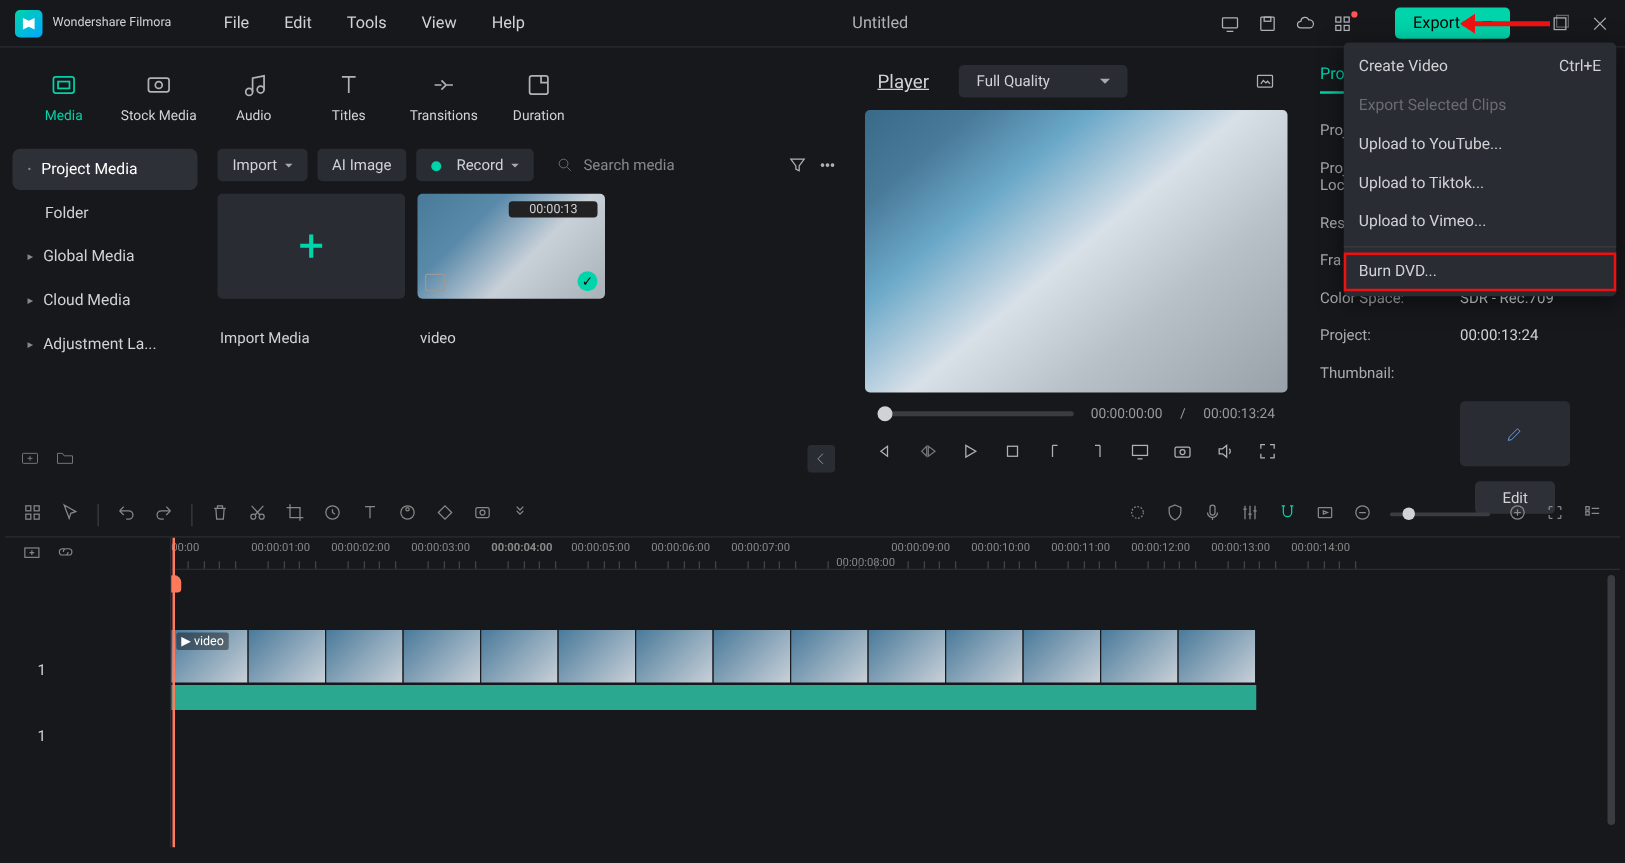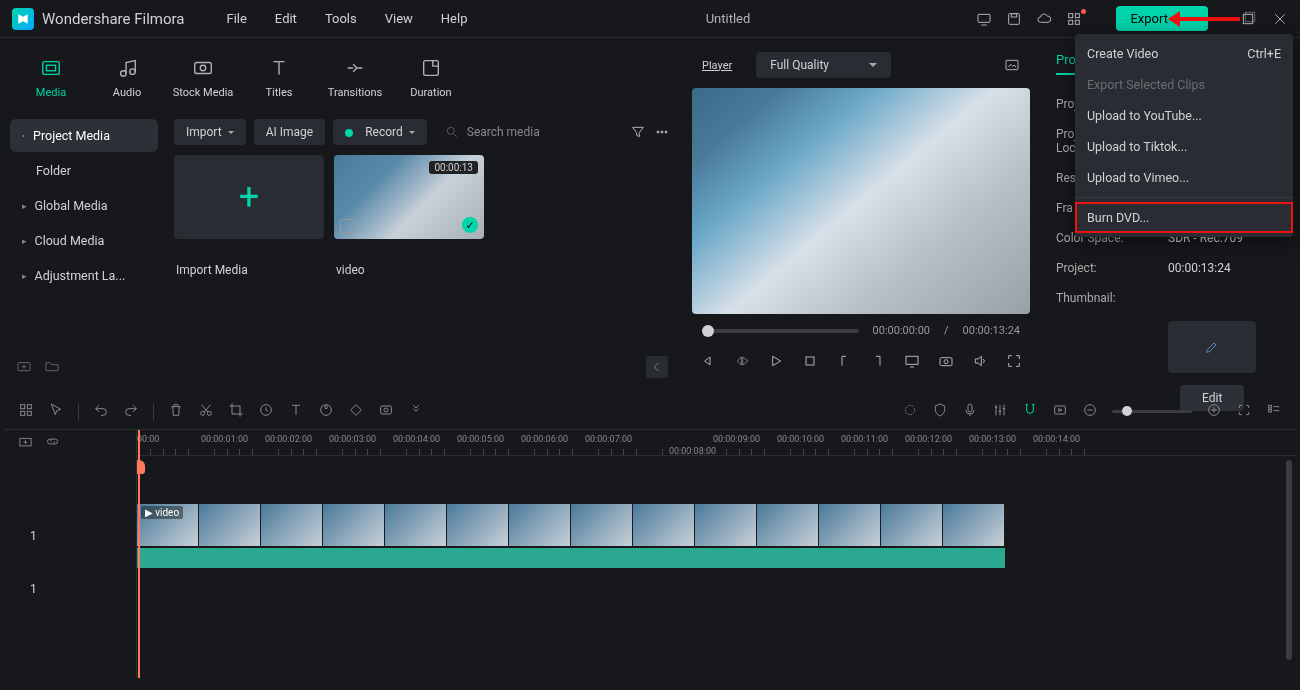--- a/index.html
+++ b/index.html
@@ -1,20 +1,20 @@
 <!DOCTYPE html>
 <html><head>
 <meta charset="utf-8">
 <style>
 * { margin:0; padding:0; box-sizing:border-box; font-family:-apple-system,BlinkMacSystemFont,"Segoe UI",Roboto,sans-serif; }
 body { width:1300px; height:690px; background:#17181c; color:#d0d2d6; font-size:12px; overflow:hidden; position:relative; }
 .titlebar { height:38px; background:#17181c; display:flex; align-items:center; padding:0 12px; border-bottom:1px solid #2a2c33; }
 .logo { width:22px; height:22px; background:linear-gradient(135deg,#00d4aa,#00a8ff); border-radius:4px; display:flex; align-items:center; justify-content:center; margin-right:8px; }
 .logo svg { width:14px; height:14px; fill:#fff; }
-.app-name { font-size:15px; color:#d0d2d6; margin-right:30px; }
+.app-name { font-size:10px; color:#d0d2d6; margin-right:30px; }
 .menubar { display:flex; gap:4px; }
 .menubar-item { padding:4px 12px; font-size:13px; cursor:pointer; border-radius:4px; }
 .titlebar-center { flex:1; text-align:center; font-size:13px; color:#b0b2b8; }
 .titlebar-right { display:flex; align-items:center; gap:14px; }
 .tb-icon { width:16px; height:16px; cursor:pointer; display:flex; align-items:center; justify-content:center; }
 .tb-icon svg { width:16px; height:16px; stroke:#b0b2b8; fill:none; stroke-width:1.5; }
 .grid-icon { position:relative; }
 .grid-icon::after { content:''; position:absolute; top:-2px; right:-4px; width:5px; height:5px; background:#ff5555; border-radius:50%; }
 .export-btn { background:#00d4aa; color:#000; padding:5px 14px; border-radius:4px; font-size:13px; display:flex; align-items:center; gap:18px; cursor:pointer; margin-left:20px; }
 .export-btn .chev { border:4px solid transparent; border-top-color:#000; margin-top:4px; }
@@ -47,31 +47,31 @@
 .mt-btn { background:#2a2c33; padding:6px 12px; border-radius:4px; font-size:12px; display:flex; align-items:center; gap:6px; cursor:pointer; }
 .mt-btn .chev { border:3px solid transparent; border-top-color:#aaa; margin-top:3px; }
 .rec-dot::before { content:''; width:8px; height:8px; border-radius:50%; background:#00d4aa; display:inline-block; margin-right:6px; vertical-align:middle; }
 .search-box { flex:1; display:flex; align-items:center; gap:8px; padding:6px 10px; color:#888; }
 .search-box svg { width:14px; height:14px; stroke:#888; fill:none; }
 .media-grid { display:flex; gap:10px; }
 .media-card { width:150px; }
 .card-img { width:150px; height:84px; background:#2a2c33; border-radius:4px; display:flex; align-items:center; justify-content:center; position:relative; }
 .card-img.add { font-size:36px; color:#00d4aa; }
 .card-img.thumb { background:linear-gradient(135deg,#4a7a9a 0%,#5a8aaa 30%,#c8d0d8 60%,#a8b0b8 100%); }
-.card-img .dur { position:absolute; top:6px; right:6px; background:#222; padding:1px 5px; border-radius:3px; font-size:10px; }
+.card-img .dur { position:absolute; top:6px; right:6px; background:#222; padding:1px 16px; border-radius:3px; font-size:10px; }
 .card-img .check { position:absolute; bottom:6px; right:6px; width:16px; height:16px; background:#00d4aa; border-radius:50%; display:flex; align-items:center; justify-content:center; color:#000; font-size:11px; }
 .card-img .corner { position:absolute; bottom:6px; left:6px; width:16px; height:14px; border:1px solid #999; border-radius:2px; }
 .card-label { font-size:12px; padding:24px 2px; }
 .media-foot { display:flex; align-items:center; padding:8px 12px; gap:12px; }
 .media-foot svg { width:16px; height:16px; stroke:#888; fill:none; }
 .mf-collapse { margin-left:auto; width:22px; height:22px; background:#2a2c33; border-radius:3px; display:flex; align-items:center; justify-content:center; }
 
 .player-panel { width:346px; display:flex; flex-direction:column; }
 .player-head { display:flex; align-items:center; padding:10px 14px; gap:12px; }
-.player-tab { font-size:11px; cursor:pointer;text-decoration:underline; }
+.player-tab { font-size:15px; cursor:pointer;text-decoration:underline; }
 .quality-sel { background:#2a2c33; padding:6px 14px; border-radius:4px; font-size:12px; display:flex; align-items:center; gap:40px; margin-left:12px; }
 .player-head .snap { margin-left:auto; }
 .player-video { flex:1; margin:0 4px; background:linear-gradient(140deg,#3a6a8a 0%,#4a7a9a 15%,#6aa8c8 30%,#d8e0e8 50%,#b8c0c8 70%,#98a0a8 100%); border-radius:4px; position:relative; }
 .player-seek { padding:10px 14px; display:flex; align-items:center; gap:14px; }
 .seek-track { flex:1; height:4px; background:#3a3c42; border-radius:2px; position:relative; }
 .seek-thumb { width:12px; height:12px; background:#d0d2d6; border-radius:50%; position:absolute; left:0; top:-4px; }
 .seek-time { font-size:11px; color:#999; }
 .player-ctrls { display:flex; align-items:center; justify-content:center; gap:18px; padding:6px 14px 14px; }
 .player-ctrls svg { width:16px; height:16px; stroke:#b0b2b8; fill:none; stroke-width:1.5; }
 
@@ -209,35 +209,35 @@
             <svg viewBox="0 0 24 24">
               <rect x="3" y="5" width="18" height="14" rx="2"></rect>
               <rect x="7" y="9" width="10" height="6"></rect>
             </svg>
           </span>
           <span class="tool-tab-label">Media</span>
         </div>
       <div class="tool-tab">
           <span class="ticon">
             <svg viewBox="0 0 24 24">
+              <rect x="3" y="6" width="18" height="12" rx="2"></rect>
+              <circle cx="12" cy="12" r="3"></circle>
+            </svg>
+          </span>
+          <span class="tool-tab-label">Stock Media</span>
+        </div>
+      <div class="tool-tab">
+          <span class="ticon">
+            <svg viewBox="0 0 24 24">
               <circle cx="8" cy="18" r="3"></circle>
               <circle cx="18" cy="16" r="3"></circle>
               <path d="M11 18V6l10-2v12"></path>
             </svg>
           </span>
           <span class="tool-tab-label">Audio</span>
-        </div>
-      <div class="tool-tab">
-          <span class="ticon">
-            <svg viewBox="0 0 24 24">
-              <rect x="3" y="6" width="18" height="12" rx="2"></rect>
-              <circle cx="12" cy="12" r="3"></circle>
-            </svg>
-          </span>
-          <span class="tool-tab-label">Stock Media</span>
         </div>
       <div class="tool-tab">
           <span class="ticon">
             <svg viewBox="0 0 24 24">
               <path d="M6 5h12M12 5v14"></path>
             </svg>
           </span>
           <span class="tool-tab-label">Titles</span>
         </div>
       <div class="tool-tab">
@@ -592,21 +592,21 @@
           <span class="ruler-tick" style="left: 128px;">00:00:02:00</span>
           <span class="ruler-minor" style="left: 140.8px;"></span>
           <span class="ruler-minor" style="left: 153.6px;"></span>
           <span class="ruler-minor" style="left: 166.4px;"></span>
           <span class="ruler-minor" style="left: 179.2px;"></span>
           <span class="ruler-tick" style="left: 192px;">00:00:03:00</span>
           <span class="ruler-minor" style="left: 204.8px;"></span>
           <span class="ruler-minor" style="left: 217.6px;"></span>
           <span class="ruler-minor" style="left: 230.4px;"></span>
           <span class="ruler-minor" style="left: 243.2px;"></span>
-          <span class="ruler-tick" style="left: 256px;">00:00:04:00</span>
+          <span class="ruler-tick" style="left: 256px; font-weight: bold;">00:00:04:00</span>
           <span class="ruler-minor" style="left: 268.8px;"></span>
           <span class="ruler-minor" style="left: 281.6px;"></span>
           <span class="ruler-minor" style="left: 294.4px;"></span>
           <span class="ruler-minor" style="left: 307.2px;"></span>
           <span class="ruler-tick" style="left: 320px;">00:00:05:00</span>
           <span class="ruler-minor" style="left: 332.8px;"></span>
           <span class="ruler-minor" style="left: 345.6px;"></span>
           <span class="ruler-minor" style="left: 358.4px;"></span>
           <span class="ruler-minor" style="left: 371.2px;"></span>
           <span class="ruler-tick" style="left: 384px;">00:00:06:00</span>

